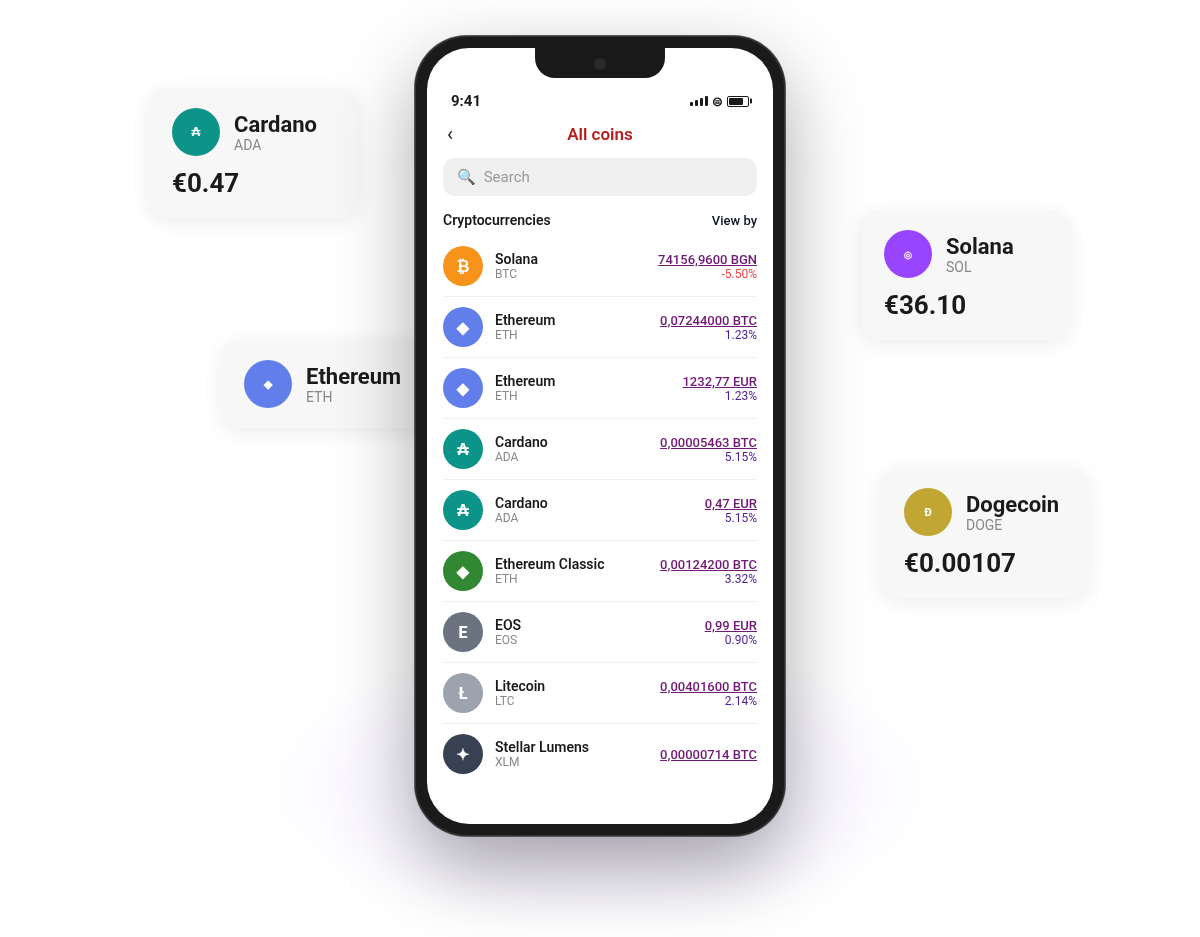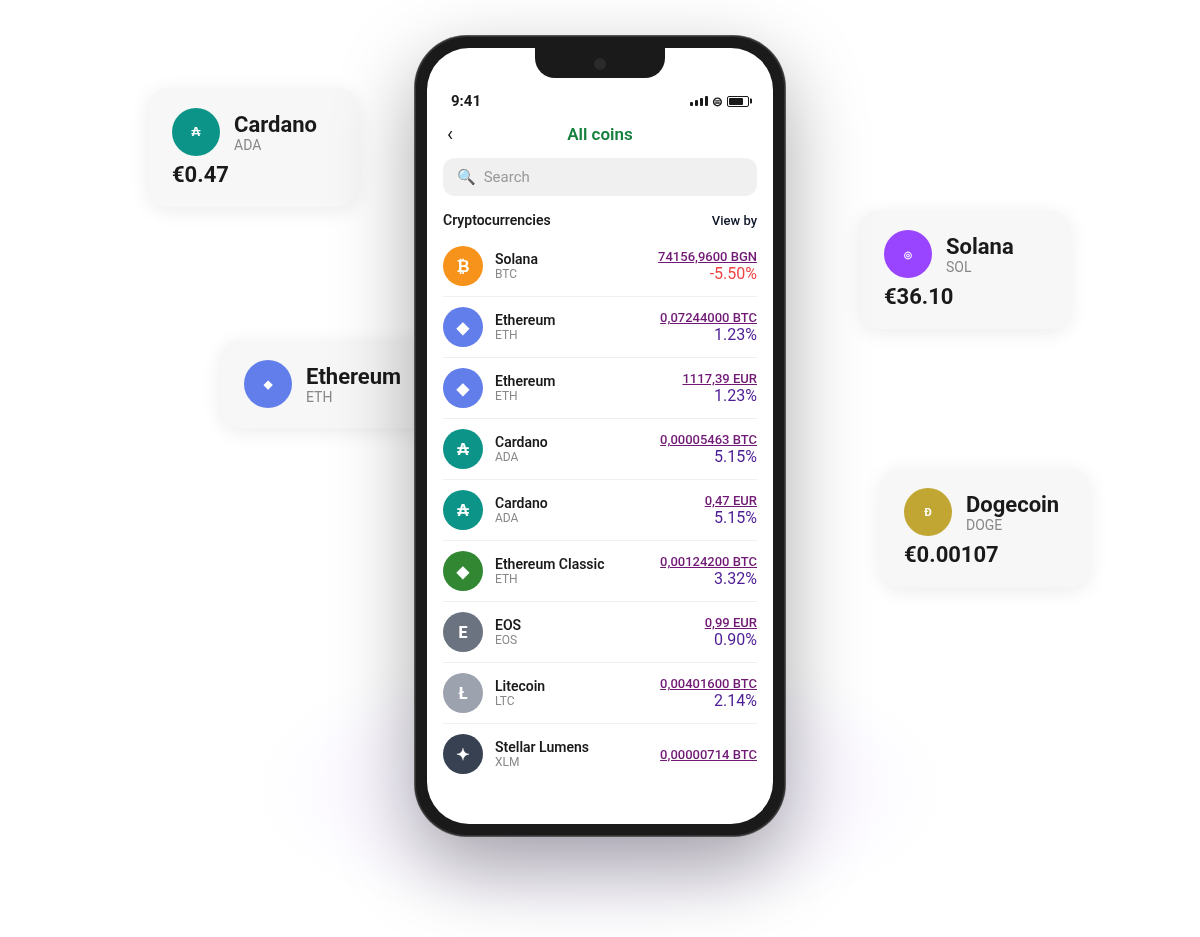--- a/index.html
+++ b/index.html
@@ -68,24 +68,24 @@
       color: #1a1a1a;
     }
 
     .coin-card-text .symbol {
       font-size: 14px;
       color: #888;
       font-weight: 400;
     }
 
     .coin-card .price {
-      font-size: 22px;
+      font-size: 26px;
       font-weight: 700;
       color: #1a1a1a;
-      margin-top: 0;
+      margin-top: 6px;
     }
 
     
     .card-cardano {
       top: 88px;
       left: 148px;
       width: 210px;
     }
 
     
@@ -198,21 +198,21 @@
       position: absolute;
       left: 20px;
       font-size: 20px;
       color: #1a1a1a;
       cursor: pointer;
     }
 
     .app-title {
       font-size: 17px;
       font-weight: 600;
-      color: #15803d;
+      color: #b91c1c;
     }
 
     
     .search-bar {
       margin: 4px 16px 12px;
       background: #f0f0f0;
       border-radius: 12px;
       padding: 10px 14px;
       display: flex;
       align-items: center;
@@ -293,21 +293,21 @@
     }
 
     .coin-row-amount {
       font-size: 13px;
       font-weight: 500;
       color: #701a75;
       text-decoration: underline;
     }
 
     .coin-row-change {
-      font-size: 16px;
+      font-size: 12px;
     }
 
     .positive { color: #4c1d95; }
     .negative { color: #ef4444; }
 
     
     .phone-screen::-webkit-scrollbar { display: none; }
 
     .phone-content {
       display: flex;
@@ -498,21 +498,21 @@
               <div class="divider"></div>
               <div class="coin-row">
     <div class="coin-row-icon" style="background:#627eea">
       <span style="color:white;font-weight:800;font-size:16px;">◆</span>
     </div>
     <div class="coin-row-info">
       <div class="coin-row-name">Ethereum</div>
       <div class="coin-row-symbol">ETH</div>
     </div>
     <div class="coin-row-values">
-      <div class="coin-row-amount">1117,39 EUR</div>
+      <div class="coin-row-amount">1232,77 EUR</div>
       <div class="coin-row-change positive">1.23%</div>
     </div>
   </div>
               <div class="divider"></div>
               <div class="coin-row">
     <div class="coin-row-icon" style="background:#0d9488">
       <span style="color:white;font-weight:800;font-size:16px;">₳</span>
     </div>
     <div class="coin-row-info">
       <div class="coin-row-name">Cardano</div>

